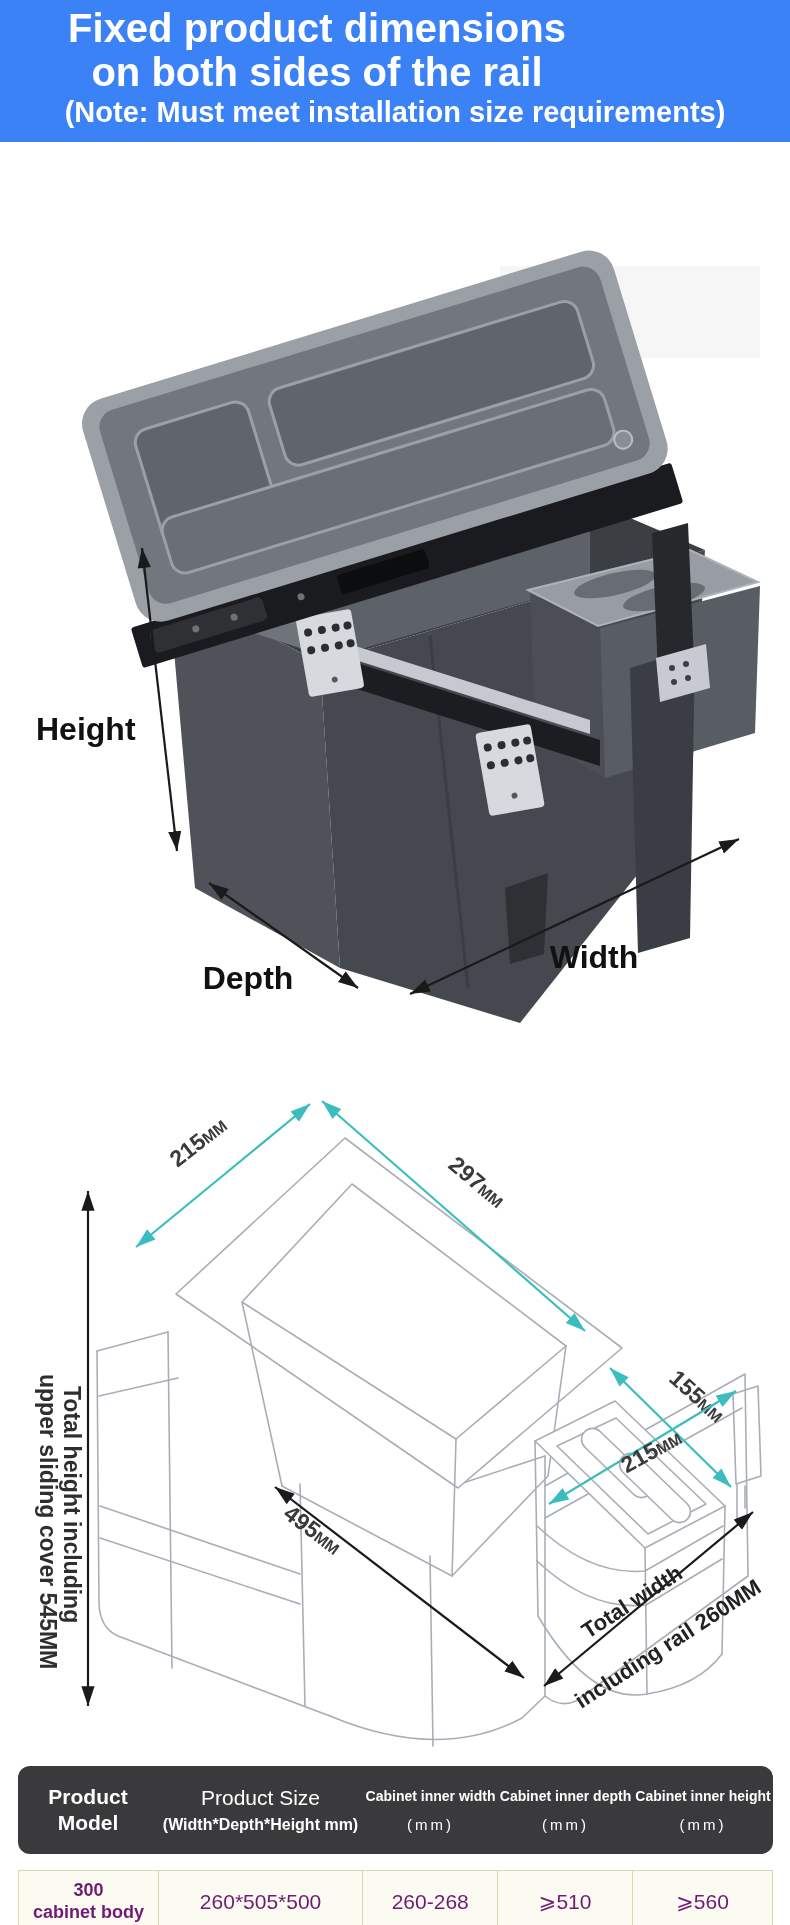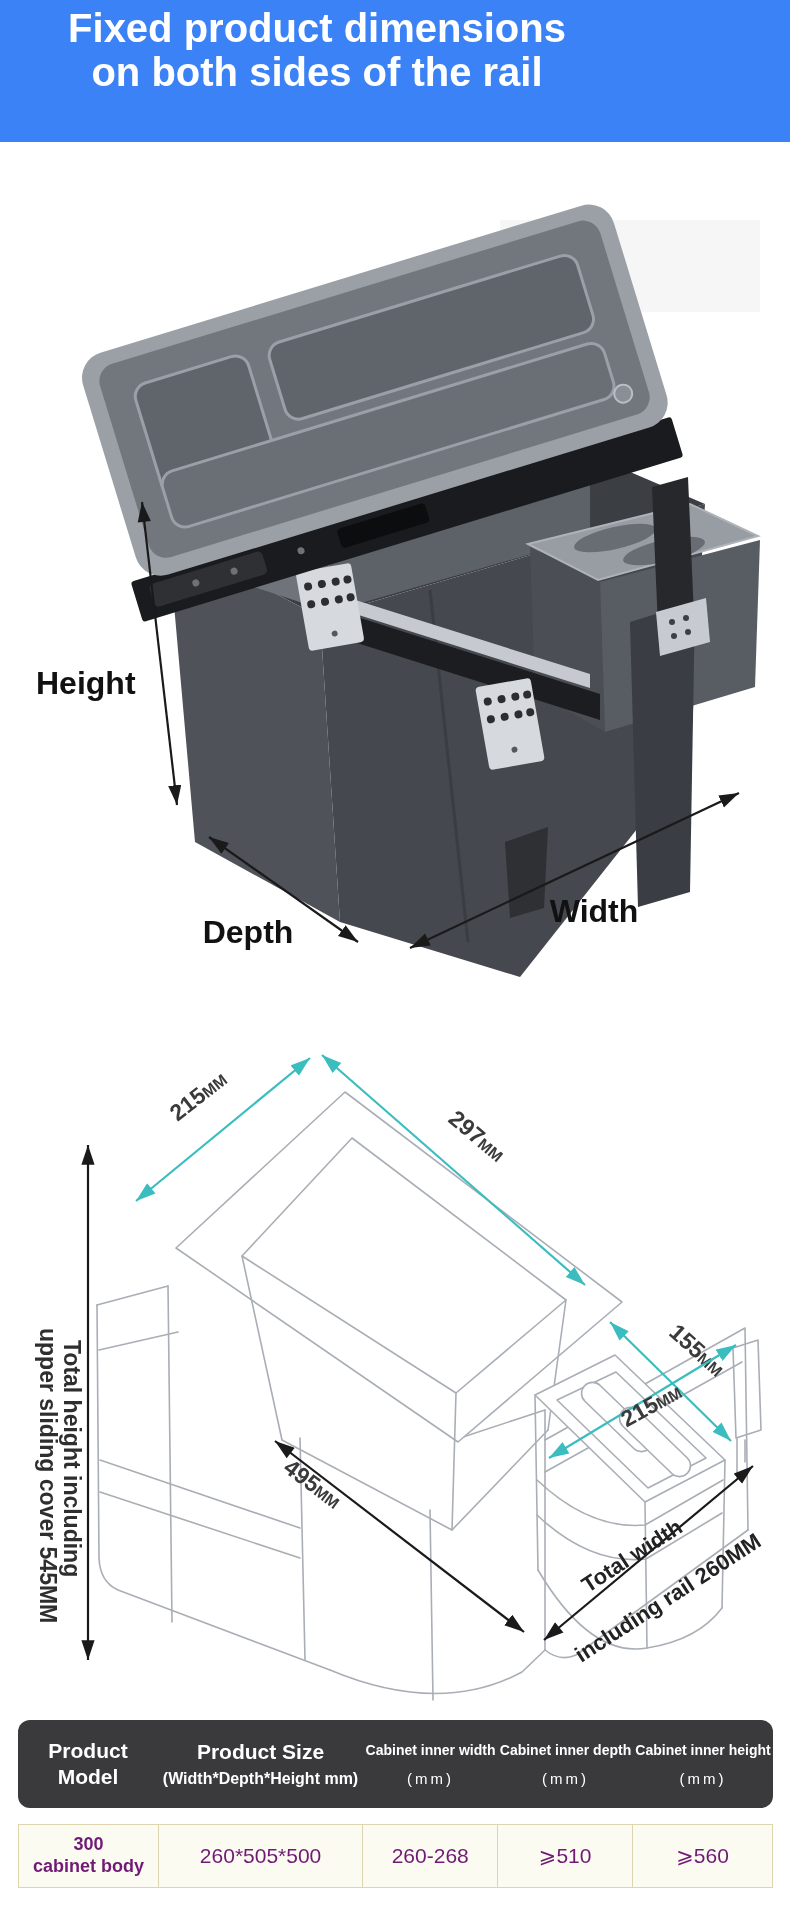--- a/index.html
+++ b/index.html
@@ -4,36 +4,36 @@
 <style>
   html,body{margin:0;padding:0;background:#ffffff;}
   .page{position:relative;width:790px;height:1925px;margin:0 auto;background:#ffffff;overflow:hidden;
         font-family:"Liberation Sans","DejaVu Sans",sans-serif;}
   
   .banner{width:790px;height:142px;background:#3b82f6;color:#ffffff;}
   .banner .title{padding-top:6px;text-align:center;transform:translateX(-78px);
                  font-size:40px;font-weight:bold;line-height:1.1;letter-spacing:0px;}
   .banner .note{margin-top:2px;text-align:center;font-size:29px;font-weight:bold;white-space:nowrap;}
   
-  .photo-wrap{width:756px;height:868px;position:relative;}
+  .photo-wrap{width:756px;height:868px;position:relative;margin-top:46px;}
   .diagram-wrap{width:790px;height:700px;position:relative;}
   svg text{font-family:"Liberation Sans","DejaVu Sans",sans-serif;}
   .photo-label{font-size:32px;font-weight:bold;fill:#111111;}
   .dim-num{font-size:23px;font-weight:600;fill:#3a3a3a;}
   .dim-unit{font-size:16px;font-weight:600;fill:#3a3a3a;}
   .rot-label{font-size:22px;font-weight:bold;fill:#222222;}
   .vert-label{font-size:23px;font-weight:bold;fill:#2e2e2e;}
   
   .spec{width:755px;margin:10px 0 0 18px;}
   .thead{display:flex;background:#3a3a3c;border-radius:12px;height:88px;color:#ffffff;
          align-items:center;margin-top:7px;}
   .th{display:flex;flex-direction:column;justify-content:center;align-items:center;text-align:center;height:100%;}
   .th.c1{width:140px;font-size:21px;font-weight:bold;line-height:1.25;}
   .th.c2{width:205px;}
-  .th.c2 .l1{font-size:21px;font-weight:bold;}
+  .th.c2 .l1{font-size:21px;font-weight:normal;}
   .th.c2 .l2{font-size:16px;font-weight:bold;margin-top:6px;}
   .th.c3{width:135px;}
   .th.c4{width:135px;}
   .th.c5{width:140px;}
   .th .s1{font-size:14px;font-weight:bold;white-space:nowrap;}
   .th .s2{font-size:15px;font-weight:400;letter-spacing:3px;margin-top:12px;}
   .trow{display:flex;margin-top:16px;}
   .td{background:#fcfbf1;border:1px solid #ddd5b0;margin-left:-1px;height:62px;
       display:flex;flex-direction:column;justify-content:center;align-items:center;
       text-align:center;color:#701a75;}
@@ -48,20 +48,21 @@
 </head>
 <body>
 
 <div class="page">
 
   <div class="banner">
     <div class="title">
       <div>Fixed product dimensions</div>
       <div>on both sides of the rail</div>
     </div>
+    <div class="note">(Note: Must meet installation size requirements)</div>
   </div>
 
   <div class="photo-wrap">
     <svg width="790" height="868" viewBox="0 0 790 868">
       <defs>
         <marker id="pb" markerWidth="12" markerHeight="10" refX="9" refY="3" orient="auto" markerUnits="strokeWidth">
           <path d="M0,0 L9,3 L0,6 Z" fill="#1a1a1a"></path>
         </marker>
         <marker id="ps" markerWidth="12" markerHeight="10" refX="0" refY="3" orient="auto" markerUnits="strokeWidth">
           <path d="M9,0 L0,3 L9,6 Z" fill="#1a1a1a"></path>

